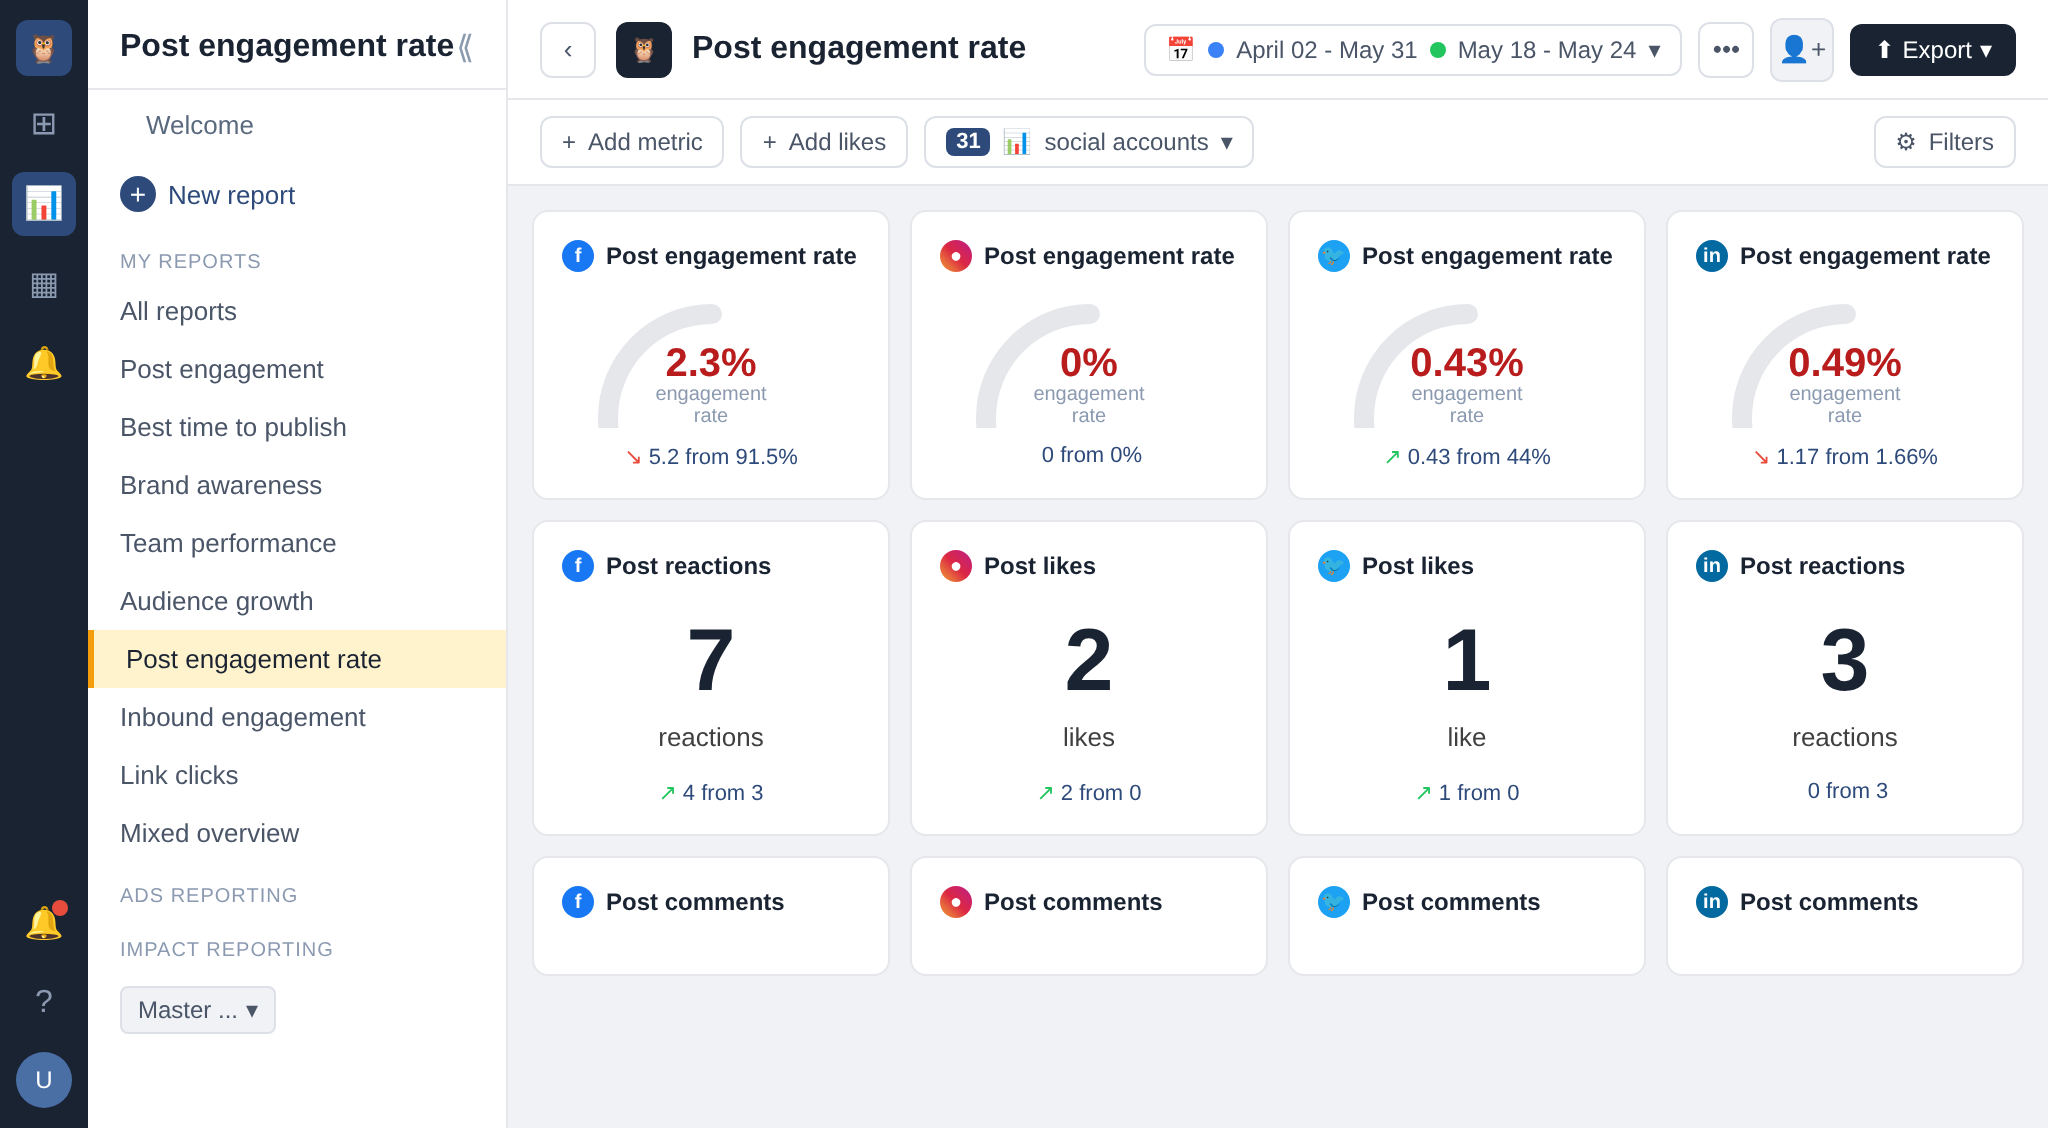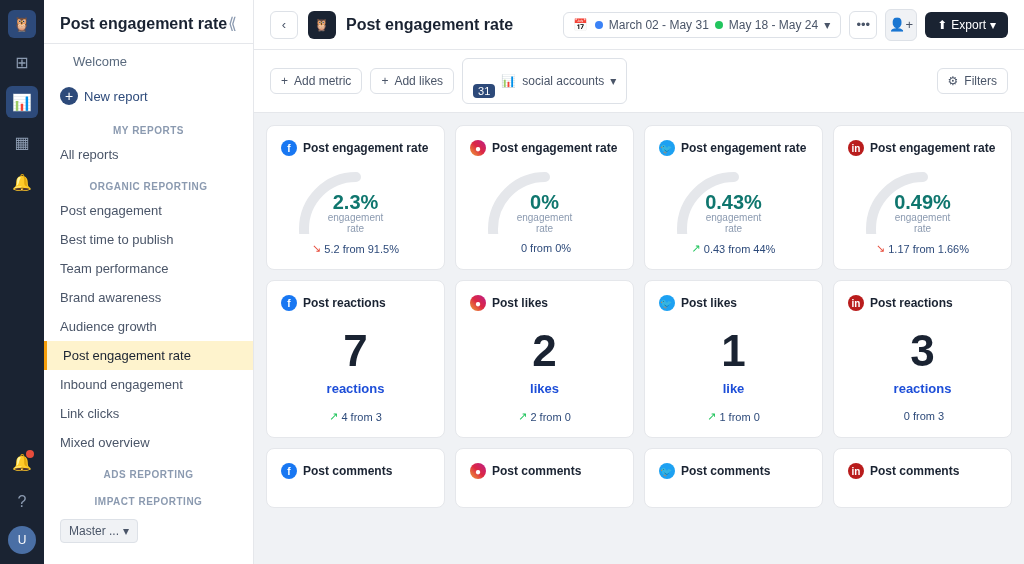--- a/index.html
+++ b/index.html
@@ -51,21 +51,21 @@
     }
     .sidebar-title { font-size: 16px; font-weight: 700; color: #1a2332; }
     .sidebar-collapse { color: #8b9ab0; cursor: pointer; font-size: 16px; }
     .sidebar-welcome { padding: 10px 29px; color: #5a6a7e; font-size: 13px; cursor: pointer; }
     .new-report-btn {
       margin: 8px 16px;
       display: flex; align-items: center; gap: 6px;
       color: #2d4a7a; font-size: 13px; font-weight: 500; cursor: pointer;
     }
     .new-report-btn .plus { width: 18px; height: 18px; background: #2d4a7a; border-radius: 50%; display: flex; align-items: center; justify-content: center; color: #fff; font-size: 14px; line-height: 1; }
-    .section-label { padding: 12px 16px 4px; font-size: 10px; font-weight: 700; color: #8b9ab0; text-transform: uppercase; letter-spacing: 0.5px; text-align: center; }
+    .section-label { padding: 12px 16px 4px; font-size: 10px; font-weight: 400; color: #8b9ab0; text-transform: uppercase; letter-spacing: 0.5px; }
     .sidebar-item {
       padding: 7px 16px; font-size: 13px; color: #4a5568; cursor: pointer;
     }
     .sidebar-item.active { background: #fef3cd; color: #1a2332; font-weight: 500; border-left: 3px solid #f59e0b; }
     .master-btn { background: #f0f2f5; border: 1px solid #dde1e7; border-radius: 4px; padding: 4px 8px; font-size: 12px; cursor: pointer; display: flex; align-items: center; gap: 4px; color: #4a5568; }
 
     
     .main { flex: 1; display: flex; flex-direction: column; overflow: hidden; }
 
     
@@ -104,21 +104,21 @@
       display: flex;
       align-items: center;
       gap: 8px;
       flex-shrink: 0;
     }
     .action-btn {
       display: flex; align-items: center; gap: 6px;
       border: 1px solid #dde1e7; border-radius: 6px;
       padding: 5px 10px; font-size: 12px; cursor: pointer; background: #fff; color: #4a5568;
     }
-    .social-badge { background: #2d4a7a; color: #fff; border-radius: 4px; padding: 1px 5px; font-size: 11px; font-weight: 400; margin-top: 20px; }
+    .social-badge { background: #2d4a7a; color: #fff; border-radius: 4px; padding: 1px 5px; font-size: 11px; font-weight: 700; }
     .filters-btn {
       margin-left: auto;
       display: flex; align-items: center; gap: 6px;
       border: 1px solid #dde1e7; border-radius: 6px;
       padding: 5px 10px; font-size: 12px; cursor: pointer; background: #fff; color: #4a5568;
     }
 
     
     .cards-area {
       flex: 1;
@@ -145,36 +145,36 @@
       align-items: center;
       gap: 6px;
       font-size: 12px;
       font-weight: 600;
       color: #1a2332;
     }
     .social-icon { width: 16px; height: 16px; border-radius: 50%; display: flex; align-items: center; justify-content: center; font-size: 10px; font-weight: bold; color: #fff; flex-shrink: 0; }
     .si-fb { background: #1877f2; }
     .si-ig { background: linear-gradient(45deg, #f09433, #e6683c, #dc2743, #cc2366, #bc1888); }
     .si-tw { background: #1da1f2; }
-    .si-li { background: #b91c1c; }
+    .si-li { background: #0369a1; }
 
     
     .gauge-container { position: relative; width: 120px; height: 70px; }
     .gauge-text { position: absolute; bottom: 0; left: 50%; transform: translateX(-50%); text-align: center; }
-    .gauge-percent { font-size: 20px; font-weight: 700; color: #0f766e; line-height: 1; }
+    .gauge-percent { font-size: 20px; font-weight: 700; color: #b91c1c; line-height: 1; }
     .gauge-label { font-size: 10px; color: #8b9ab0; }
 
     .card-change { font-size: 11px; color: #4a5568; display: flex; align-items: center; gap: 3px; }
     .arrow-up { color: #22c55e; }
     .arrow-down { color: #e74c3c; }
     .change-highlight { color: #2d4a7a; font-weight: 500; }
 
     
     .big-number { font-size: 44px; font-weight: 700; color: #1a2332; line-height: 1; margin-top: 10px; }
-    .big-label { font-size: 13px; color: #1d4ed8; margin-bottom: 6px; font-weight: bold; }
+    .big-label { font-size: 13px; color: #404040; margin-bottom: 6px; }
 
     
     .card-header-text { font-size: 12px; font-weight: 600; color: #1a2332; }
   </style>
 </head>
 <body>
 
 <div class="icon-bar">
   <div class="icon-bar-top">
     <div class="logo-icon">🦉</div>
@@ -197,25 +197,24 @@
   </div>
   <div class="sidebar-welcome">Welcome</div>
   <div class="new-report-btn">
     <div class="plus">+</div>
     <span>New report</span>
   </div>
 
   <div class="section-label">My Reports</div>
   <div class="sidebar-item">All reports</div>
 
-  <div class="section-label">Organic Reporting</div>
   <div class="sidebar-item">Post engagement</div>
   <div class="sidebar-item">Best time to publish</div>
+  <div class="sidebar-item">Brand awareness</div>
   <div class="sidebar-item">Team performance</div>
-  <div class="sidebar-item">Brand awareness</div>
   <div class="sidebar-item">Audience growth</div>
   <div class="sidebar-item active">Post engagement rate</div>
   <div class="sidebar-item">Inbound engagement</div>
   <div class="sidebar-item">Link clicks</div>
   <div class="sidebar-item">Mixed overview</div>
 
   <div class="section-label">Ads Reporting</div>
 
   <div class="section-label">Impact Reporting</div>
   <div style="padding: 8px 16px; display: flex; align-items: center;">
@@ -231,21 +230,21 @@
   <div class="topbar">
     <div class="topbar-left">
       <div class="topbar-nav-btn">‹</div>
       <div class="topbar-icon">🦉</div>
       <span class="topbar-title">Post engagement rate</span>
     </div>
     <div class="topbar-right">
       <div class="date-pill">
         <span>📅</span>
         <span class="date-dot blue"></span>
-        <span>March 02 - May 31</span>
+        <span>April 02 - May 31</span>
         <span class="date-dot green"></span>
         <span>May 18 - May 24</span>
         <span>▾</span>
       </div>
       <div class="more-btn">•••</div>
       <div class="user-add-btn">👤+</div>
       <button class="export-btn">
         <span>⬆</span>
         <span>Export</span>
         <span>▾</span>

